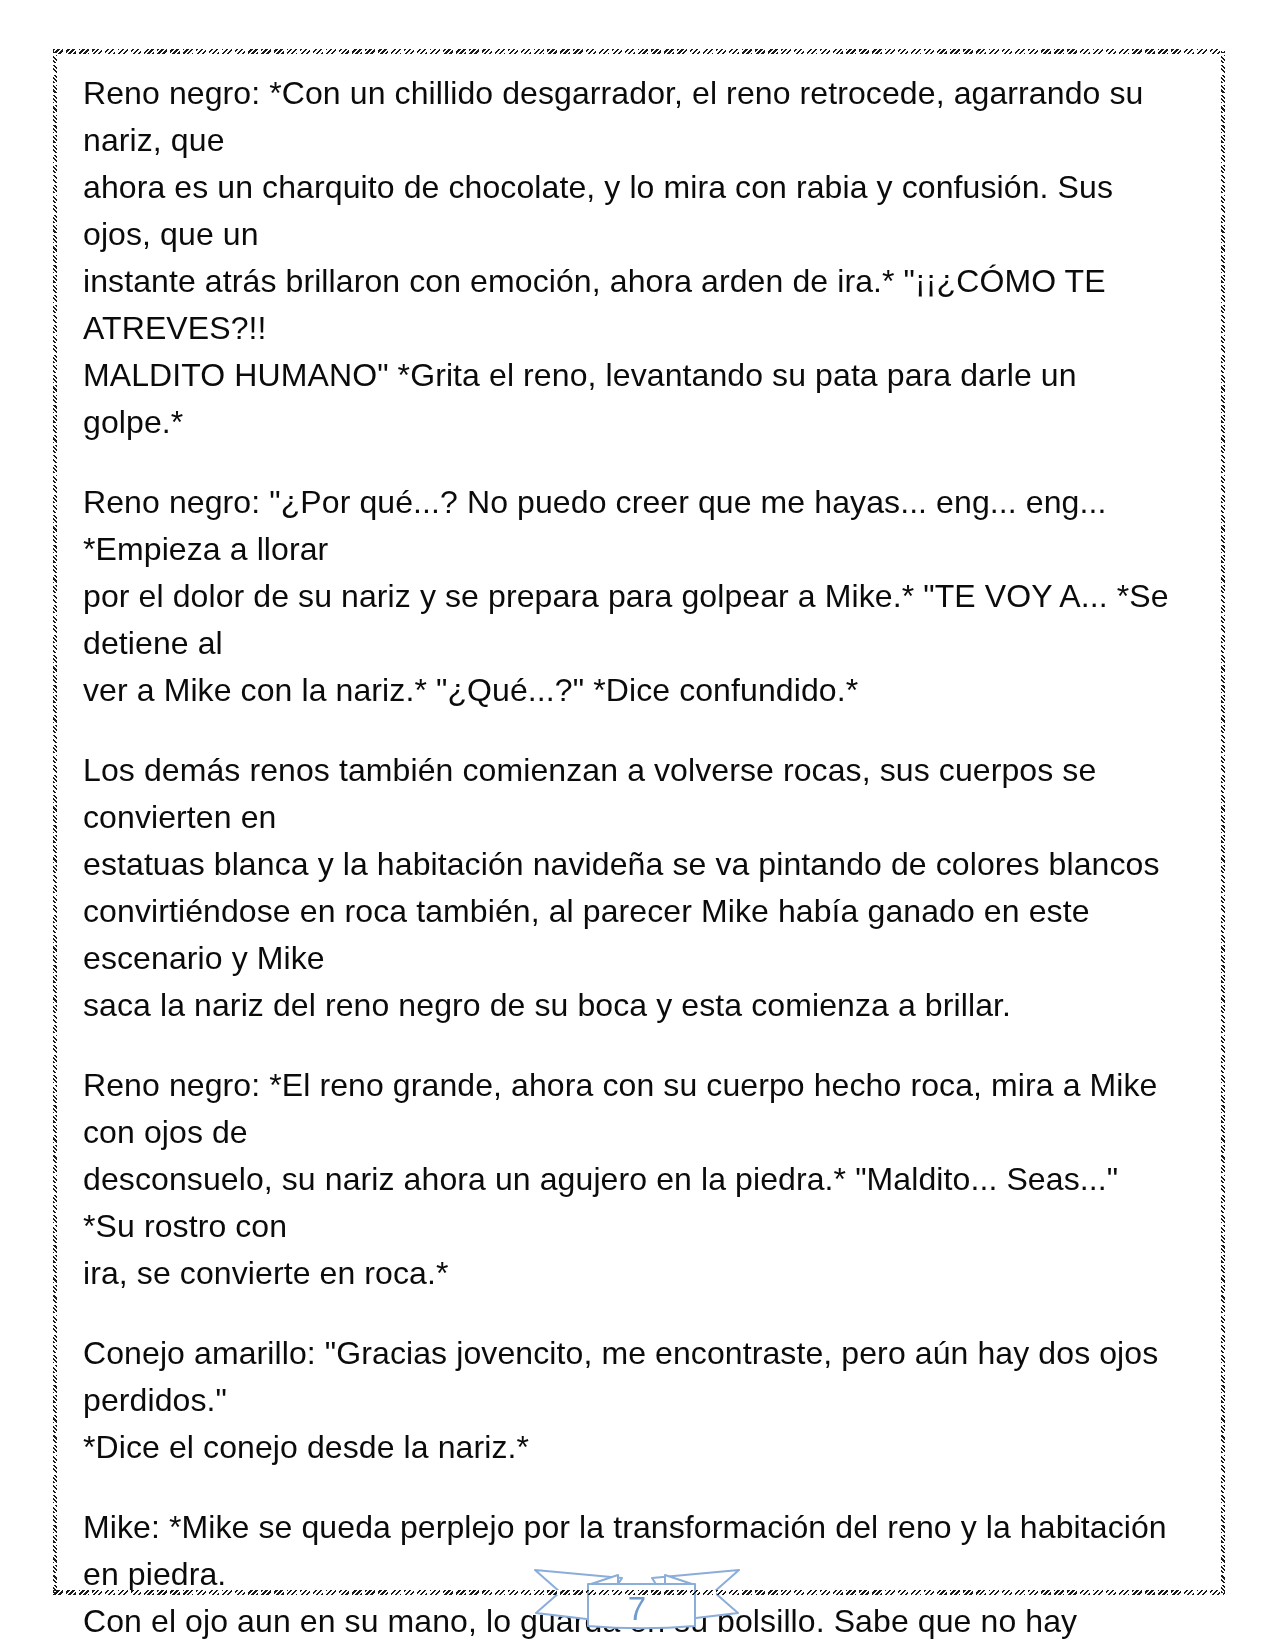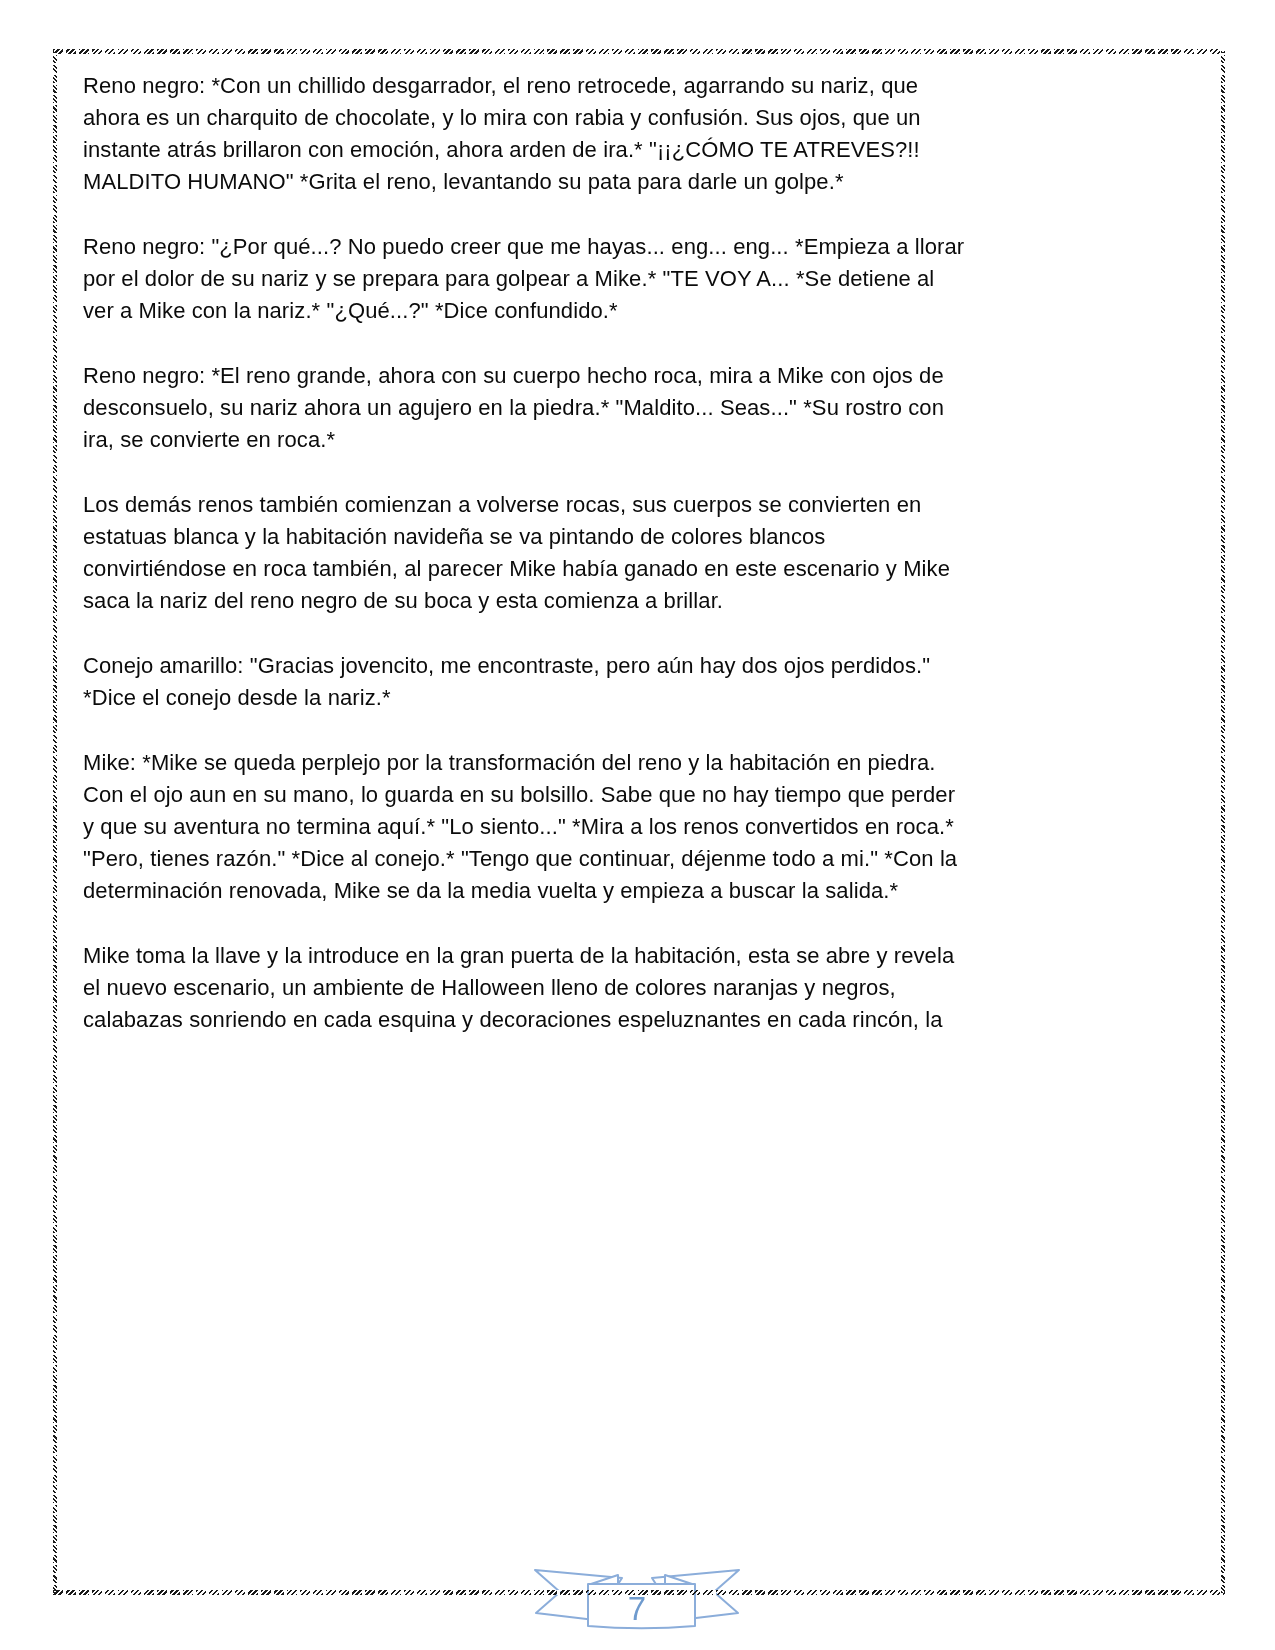--- a/index.html
+++ b/index.html
@@ -47,22 +47,22 @@
   
   .content {
     position: absolute;
     left: 83px;
     top: 70px;
     width: 1095px;
     z-index: 1;
   }
   .content p {
     margin: 0 0 33px 0;
-    font-size: 22px;
-    line-height: 32px;
+    font-size: 32px;
+    line-height: 47px;
     white-space: pre-line;
     letter-spacing: 0.1px;
   }
 
   
   .ribbon {
     position: absolute;
     left: 527px;
     top: 1562px;
     width: 220px;
@@ -99,27 +99,27 @@
 </div>
 
 <div class="content">
   <p>Reno negro: *Con un chillido desgarrador, el reno retrocede, agarrando su nariz, que
 ahora es un charquito de chocolate, y lo mira con rabia y confusión. Sus ojos, que un
 instante atrás brillaron con emoción, ahora arden de ira.* "¡¡¿CÓMO TE ATREVES?!!
 MALDITO HUMANO" *Grita el reno, levantando su pata para darle un golpe.*</p>
   <p>Reno negro: "¿Por qué...? No puedo creer que me hayas... eng... eng... *Empieza a llorar
 por el dolor de su nariz y se prepara para golpear a Mike.* "TE VOY A... *Se detiene al
 ver a Mike con la nariz.* "¿Qué...?" *Dice confundido.*</p>
-  <p>Reno negro: *El reno grande, ahora con su cuerpo hecho roca, mira a Mike con ojos de
-desconsuelo, su nariz ahora un agujero en la piedra.* "Maldito... Seas..." *Su rostro con
-ira, se convierte en roca.*</p>
   <p>Los demás renos también comienzan a volverse rocas, sus cuerpos se convierten en
 estatuas blanca y la habitación navideña se va pintando de colores blancos
 convirtiéndose en roca también, al parecer Mike había ganado en este escenario y Mike
 saca la nariz del reno negro de su boca y esta comienza a brillar.</p>
+  <p>Reno negro: *El reno grande, ahora con su cuerpo hecho roca, mira a Mike con ojos de
+desconsuelo, su nariz ahora un agujero en la piedra.* "Maldito... Seas..." *Su rostro con
+ira, se convierte en roca.*</p>
   <p>Conejo amarillo: "Gracias jovencito, me encontraste, pero aún hay dos ojos perdidos."
 *Dice el conejo desde la nariz.*</p>
   <p>Mike: *Mike se queda perplejo por la transformación del reno y la habitación en piedra.
 Con el ojo aun en su mano, lo guarda en su bolsillo. Sabe que no hay tiempo que perder
 y que su aventura no termina aquí.* "Lo siento..." *Mira a los renos convertidos en roca.*
 "Pero, tienes razón." *Dice al conejo.* "Tengo que continuar, déjenme todo a mi." *Con la
 determinación renovada, Mike se da la media vuelta y empieza a buscar la salida.*</p>
   <p>Mike toma la llave y la introduce en la gran puerta de la habitación, esta se abre y revela
 el nuevo escenario, un ambiente de Halloween lleno de colores naranjas y negros,
 calabazas sonriendo en cada esquina y decoraciones espeluznantes en cada rincón, la</p>

